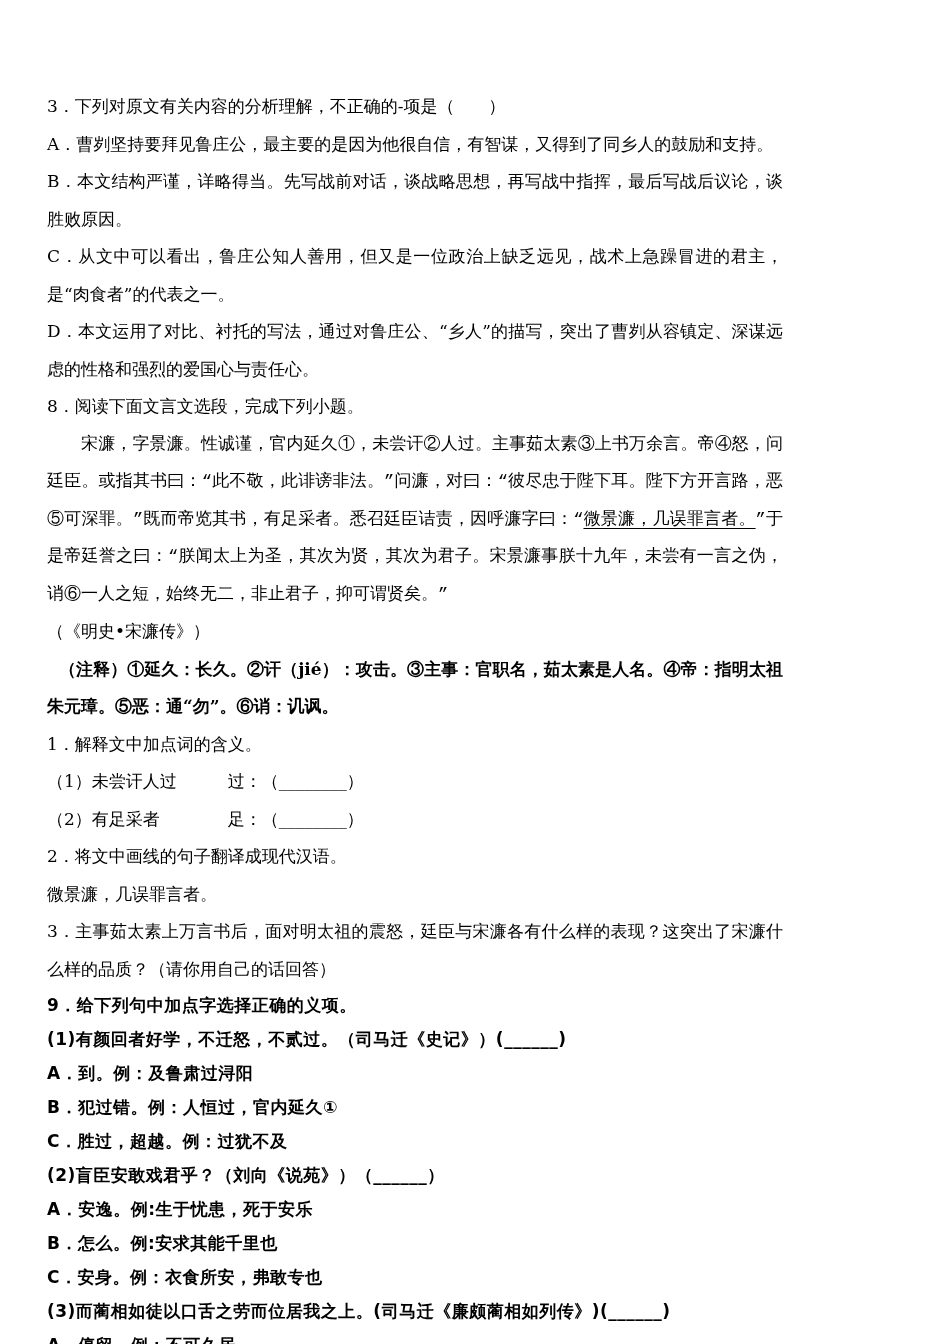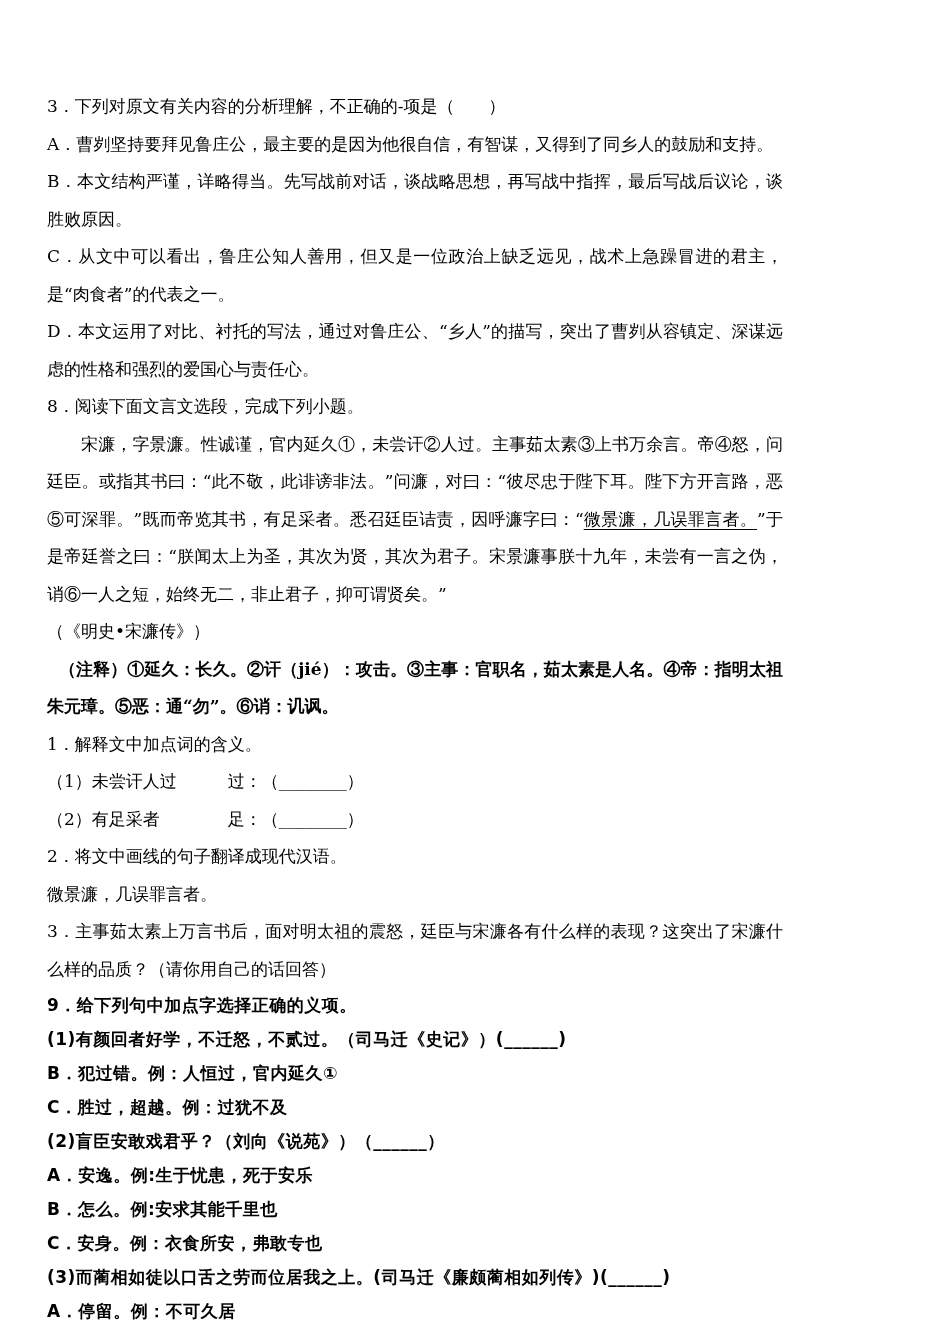--- a/index.html
+++ b/index.html
@@ -16,21 +16,21 @@
     min-height: 1344px;
     padding: 88px 47px 40px 47px;
     background: #ffffff;
   }
   .line {
     font-size: 17px;
     line-height: 37.5px;
     text-align: justify;
     word-break: break-all;
   }
-  .indent2 { text-indent: 2em; }
+  .indent2 { text-indent: 2em; font-family: Liberation Mono, monospace; }
   .indent1 { text-indent: 0.7em; font-weight: bold; }
   .underline {
     text-decoration: underline;
     text-underline-offset: 4px;
   }
   .bold-block .line {
     font-weight: 700;
     font-family: "DejaVu Sans", "Liberation Sans", sans-serif;
     line-height: 34px;
     letter-spacing: 0.5px;
@@ -61,20 +61,21 @@
 
   <p class="line">2．将文中画线的句子翻译成现代汉语。</p>
   <p class="line">微景濂，几误罪言者。</p>
 
   <p class="line">3．主事茹太素上万言书后，面对明太祖的震怒，廷臣与宋濂各有什么样的表现？这突出了宋濂什么样的品质？（请你用自己的话回答）</p>
 
   <div class="bold-block">
     <p class="line">9．给下列句中加点字选择正确的义项。</p>
 
     <p class="line">(1)有颜回者好学，不迁怒，不贰过。（司马迁《史记》）(______)</p>
+    <p class="line">A．到。例：及鲁肃过浔阳</p>
     <p class="line">B．犯过错。例：人恒过，官内延久①</p>
     <p class="line">C．胜过，超越。例：过犹不及</p>
 
     <p class="line">(2)盲臣安敢戏君乎？（刘向《说苑》）（______）</p>
     <p class="line">A．安逸。例:生于忧患，死于安乐</p>
     <p class="line">B．怎么。例:安求其能千里也</p>
     <p class="line">C．安身。例：衣食所安，弗敢专也</p>
 
     <p class="line">(3)而蔺相如徒以口舌之劳而位居我之上。(司马迁《廉颇蔺相如列传》)(______)</p>
     <p class="line">A．停留。例：不可久居</p>

